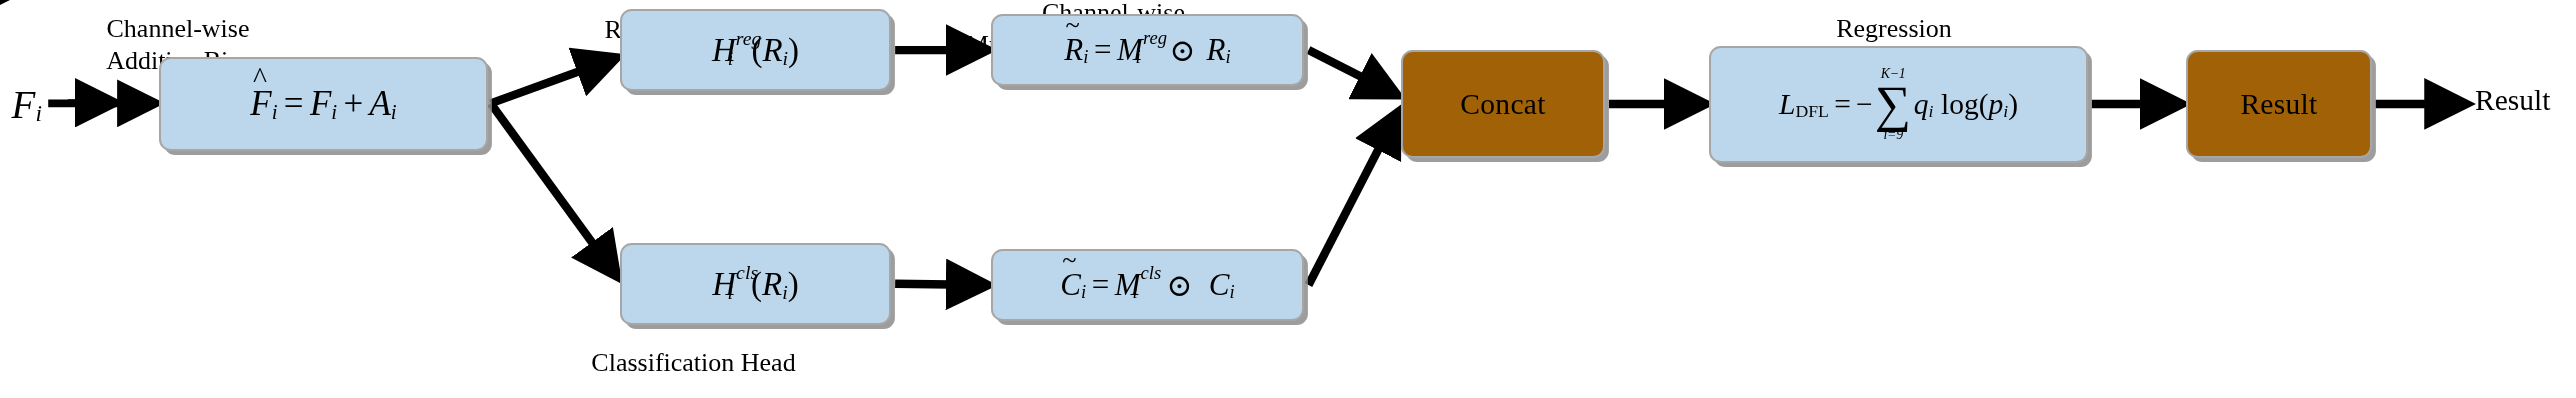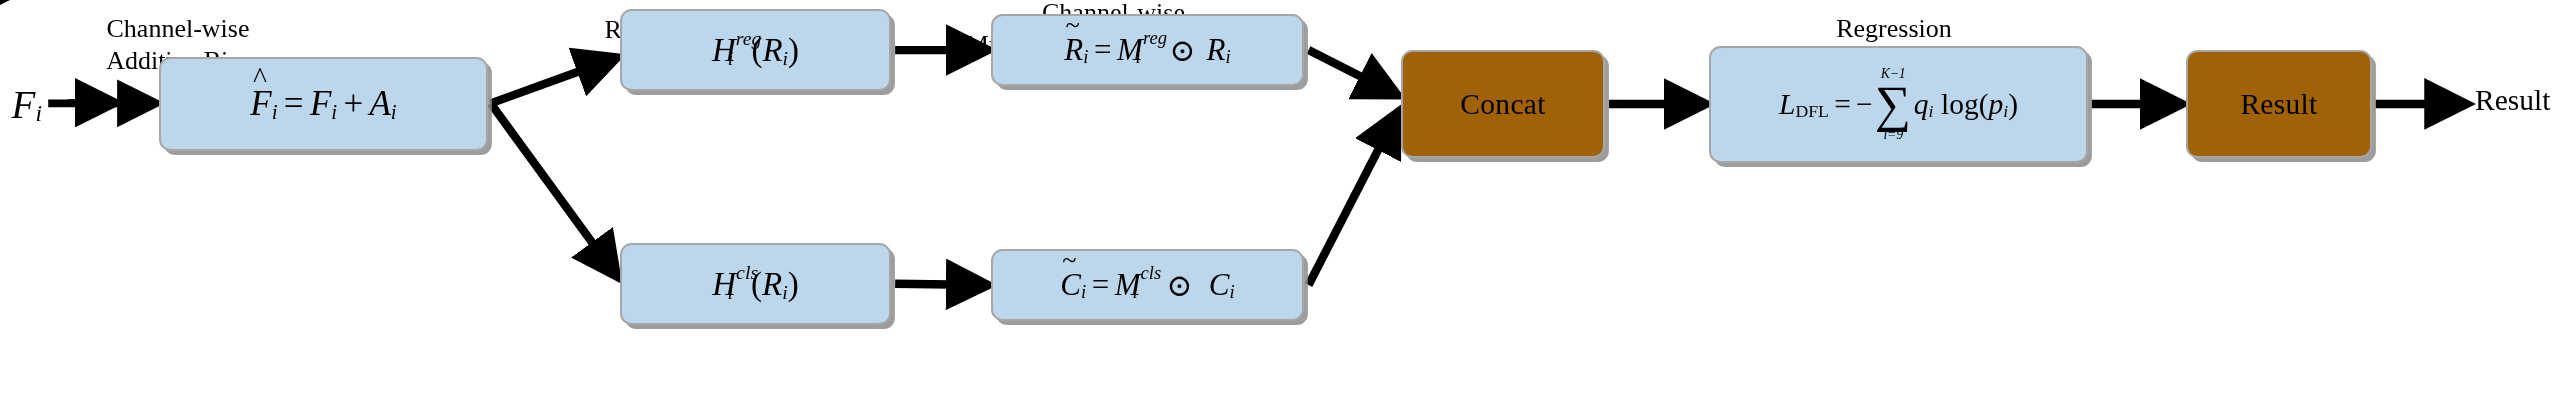--- a/index.html
+++ b/index.html
@@ -164,20 +164,23 @@
 
   <div class="caption" style="left:889px; top:-2.6px; width:449px;">
     <div>Channel-wise</div>
     <div>Multiplicative  Enhancement</div>
   </div>
 
   <div class="caption" style="left:1682px; top:13px; width:424px;">
     <div>Regression</div>
   </div>
 
+  <div class="caption" style="left:578px; top:347px; width:231px;">
+    <div>Classification Head</div>
+  </div>
 
   <div class="wire-text" style="left:11.6px; top:82px;">
     <span class="formula" style="font-size:39px;">
       <span class="it">F</span>
         <span class="sub">i</span>
     </span>
   </div>
 
   <div class="wire-text" style="left:2475px; top:84px;">Result</div>
 

